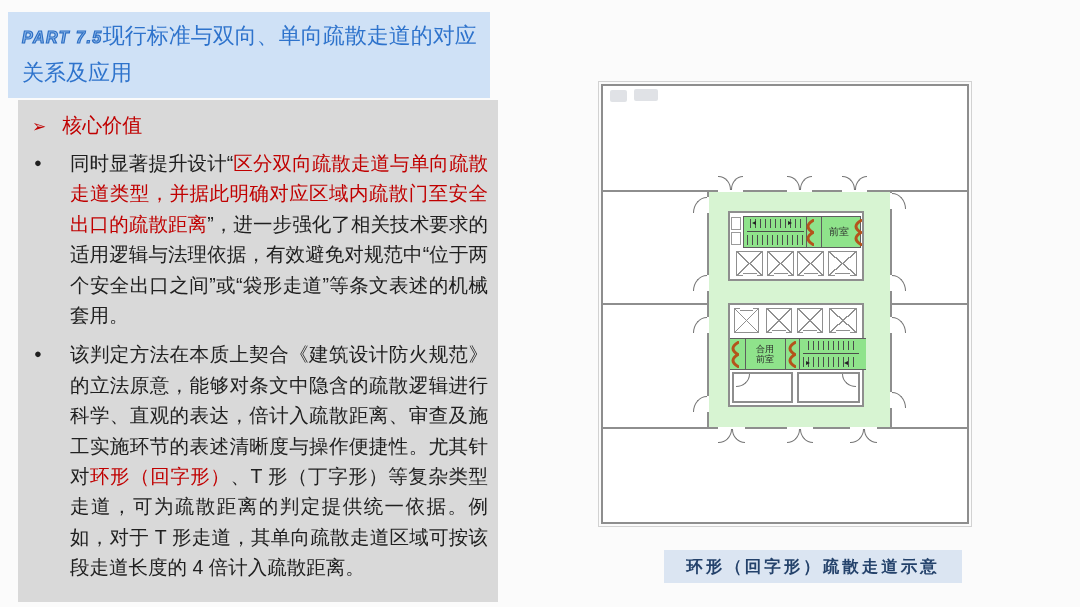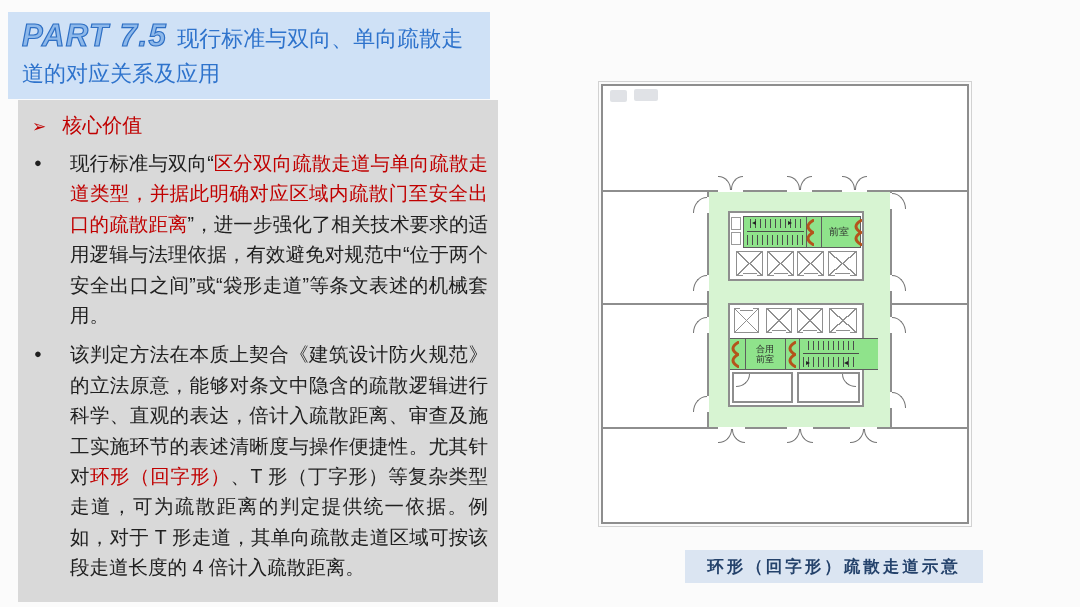--- a/index.html
+++ b/index.html
@@ -10,22 +10,22 @@
   }
   *{margin:0;padding:0;box-sizing:border-box;}
   html,body{background:#fbfbfb;}
   .stage{position:relative;width:1080px;height:607px;background:#fbfbfb;overflow:hidden;
          font-family:"Liberation Sans",sans-serif;color:var(--body-text);}
 
   
   .header{position:absolute;left:8px;top:12px;width:482px;min-height:76px;
           background:var(--header-bg);padding:6px 12px 8px 14px;
           font-size:22px;line-height:35px;color:var(--header-text);font-weight:500;}
-  .part{font-style:italic;font-weight:800;letter-spacing:1.5px;margin-right:10px;
-        color:#8db8ea;-webkit-text-stroke:1.2px #2e6fc4;font-size:31px;}
+  .part{font-style:italic;font-weight:800;letter-spacing:1.5px;
+        color:#8db8ea;-webkit-text-stroke:1.2px #2e6fc4;font-size:16px;}
 
   
   .panel{position:absolute;left:18px;top:100px;width:480px;height:502px;
          background:var(--panel-bg);padding:12px 8px 8px 12px;}
   .panel-heading{font-size:20px;line-height:26px;color:var(--red-text);margin-bottom:8px;}
   .panel-heading .arrow{font-size:17px;margin:0 16px 0 2px;}
   .bullet{display:flex;align-items:flex-start;margin-bottom:9px;}
   .bullet .marker{width:40px;flex:0 0 40px;font-size:13px;line-height:30px;padding-left:4px;}
   .bullet .btext{flex:1;font-size:19.5px;line-height:30.4px;text-align:justify;
                  text-justify:inter-ideograph;padding-right:2px;}
@@ -68,39 +68,39 @@
   .qse{border-bottom:1px solid #757575;border-right:1px solid #757575;border-radius:0 0 100% 0;}
   .qsw{border-bottom:1px solid #757575;border-left:1px solid #757575;border-radius:0 0 0 100%;}
   .gap{background:#fff;}
 
   .firedoor{position:absolute;color:var(--door-orange);}
 
   
   .caption{position:absolute;left:664px;top:550px;width:298px;height:33px;
            background:var(--caption-bg);color:var(--caption-text);
            font-family:"Liberation Serif",serif;font-size:16.5px;font-weight:600;
-           letter-spacing:3px;display:flex;align-items:center;justify-content:center;margin-left:21px;}
+           letter-spacing:3px;display:flex;align-items:center;justify-content:center;}
 </style>
 </head>
 <body>
 
 <div class="stage">
 
   <div class="header">
     <span class="part">PART 7.5</span><span>现行标准与双向、单向疏散走道的对应关系及应用</span>
   </div>
 
   <div class="panel">
     <div class="panel-heading">
       <span class="arrow">➢</span><span>核心价值</span>
     </div>
     <div id="bullet-list">
         <div class="bullet">
           <span class="marker">●</span>
-          <p class="btext"><span>现行标准与双向“</span><span class="red">区分双向疏散走道与单向疏散走道类型，并据此明确对应区域内疏散门至安全出口的疏散距离</span><span>”，进一步强化了相关技术要求的适用逻辑与法理依据，有效避免对规范中“位于两个安全出口之间”或“袋形走道”等条文表述的机械套用。</span></p>
+          <p class="btext"><span>同时显著提升设计“</span><span class="red">区分双向疏散走道与单向疏散走道类型，并据此明确对应区域内疏散门至安全出口的疏散距离</span><span>”，进一步强化了相关技术要求的适用逻辑与法理依据，有效避免对规范中“位于两个安全出口之间”或“袋形走道”等条文表述的机械套用。</span></p>
         </div>
         <div class="bullet">
           <span class="marker">●</span>
           <p class="btext"><span>该判定方法在本质上契合《建筑设计防火规范》的立法原意，能够对条文中隐含的疏散逻辑进行科学、直观的表达，倍计入疏散距离、审查及施工实施环节的表述清晰度与操作便捷性。尤其针对</span><span class="red">环形（回字形）</span><span>、T 形（丁字形）等复杂类型走道，可为疏散距离的判定提供统一依据。例如，对于 T 形走道，其单向疏散走道区域可按该段走道长度的 4 倍计入疏散距离。</span></p>
         </div>
       </div>
   </div>
 
   <div class="plan">
     <div class="frame"></div>
@@ -216,21 +216,21 @@
       <div class="lift" style="left:36px;top:3px;width:26px;height:25px;">
           <div class="sill"></div>
         </div>
       <div class="lift" style="left:67px;top:3px;width:26px;height:25px;">
           <div class="sill"></div>
         </div>
       <div class="lift" style="left:99px;top:3px;width:28px;height:25px;">
           <div class="sill"></div>
         </div>
 
-      <div class="groom" style="left:0;top:33px;width:148px;height:32px;border-left:none;border-right:none;">
+      <div class="groom" style="left:0;top:33px;width:136px;height:32px;border-left:none;border-right:none;">
         <div class="wall" style="left:15px;top:0;width:1px;height:30px;background:#5e5e5e;"></div>
         <div class="label" style="left:16px;top:0;width:38px;height:30px;font-size:9px;">
           <span>合用
 前室</span>
         </div>
         <div class="wall" style="left:55px;top:0;width:1px;height:30px;background:#5e5e5e;"></div>
         <div class="wall" style="left:69px;top:0;width:1px;height:30px;background:#5e5e5e;"></div>
         <div style="left:70px;top:0;width:62px;height:30px;">
           <div class="treads" style="left:8px;top:2px;width:50px;height:9px;"></div>
           <div class="midline" style="left:3px;top:14px;width:56px;height:1px;"></div>

